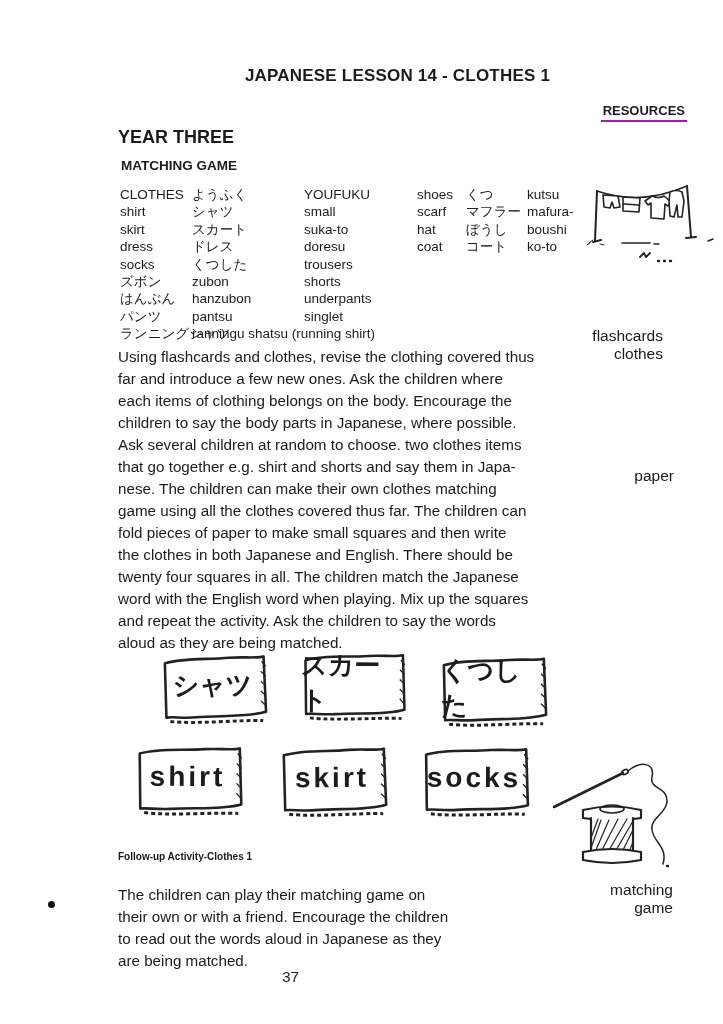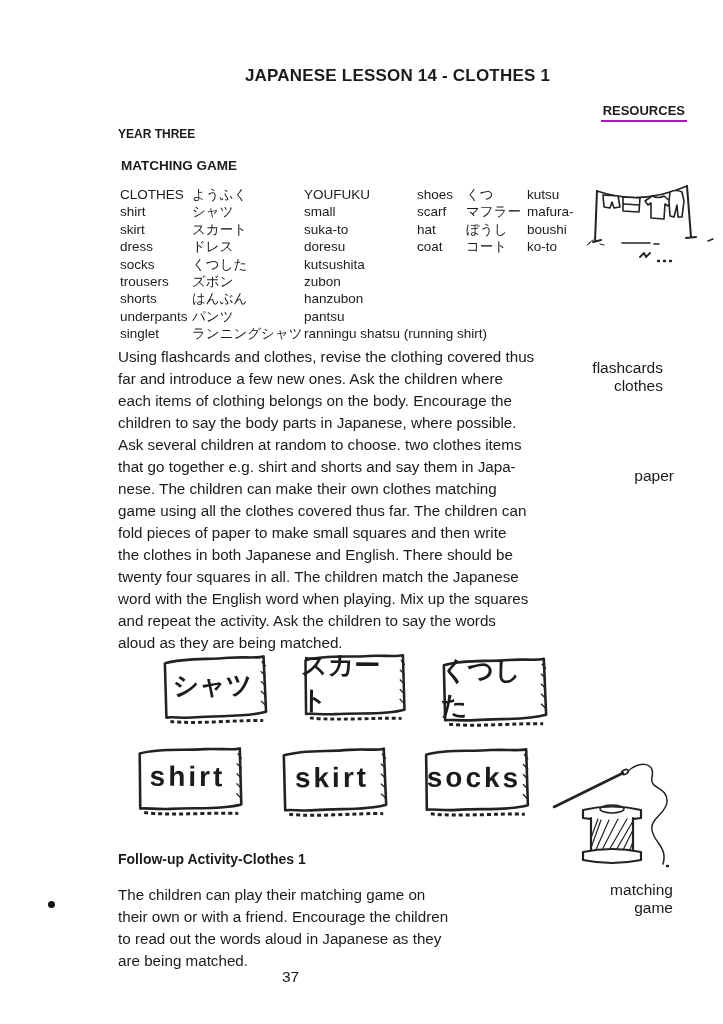--- a/index.html
+++ b/index.html
@@ -11,39 +11,39 @@
   .abs { position:absolute; }
 
   .title {
     top:66px; left:0; width:723px; text-align:center;
     font-size:17px; font-weight:bold; letter-spacing:0.2px;padding-left:36px;
   }
   .resources {
     top:103px; right:36px; font-size:13px; font-weight:bold;
     border-bottom:2px solid #a21caf; padding:0 2px 2px 2px;
   }
-  .year { top:127px; left:118px; font-size:12px; font-weight:bold; }
+  .year { top:127px; left:118px; font-size:18px; font-weight:bold; }
   .section { top:158px; left:121px; font-size:13.5px; font-weight:bold; }
 
   .vocab { font-size:13.5px; line-height:17.4px; display:grid; }
   .vocab span { white-space:nowrap; }
   .vocab-left { top:186px; left:120px; grid-template-columns:72px 112px 200px; }
   .vocab-right { top:186px; left:417px; grid-template-columns:49px 61px 80px; }
   .kana { font-family:"DejaVu Sans", sans-serif; }
 
   .body-text { font-size:15.2px; line-height:22px; white-space:pre-line; }
   .para1 { top:346px; left:118px; width:480px; }
-  .followup-h { top:851px; left:118px; font-size:14px; font-weight:bold; }
+  .followup-h { top:851px; left:118px; font-size:10px; font-weight:bold; }
   .para2 { top:884px; left:118px; width:390px; }
 
   .bullet { top:901px; left:48px; width:7px; height:7px; border-radius:50%; background:#111; }
   .pageno { top:968px; left:0; width:581px; text-align:center; font-size:15.5px; }
 
   .margin-note { font-size:15.5px; line-height:17.5px; text-align:right; white-space:pre-line; }
-  .note1 { top:327px; right:60px;margin-top:32px; }
+  .note1 { top:327px; right:60px; }
   .note2 { top:467px; right:49px; }
   .note3 { top:881px; right:50px; }
 
   .card { position:absolute; }
   .card svg { position:absolute; left:0; top:0; }
   .card .label {
     position:absolute; left:4px; right:8px; top:2px; bottom:10px;
     display:flex; align-items:center; justify-content:center;
   }
   .jp-label { font-family:"DejaVu Sans", sans-serif; font-size:26px; font-weight:600; }
@@ -69,21 +69,20 @@
       <span class="kana">シャツ</span>
       <span>small</span>
     <span>skirt</span>
       <span class="kana">スカート</span>
       <span>suka-to</span>
     <span>dress</span>
       <span class="kana">ドレス</span>
       <span>doresu</span>
     <span>socks</span>
       <span class="kana">くつした</span>
-      <span>kutsushita</span>
     <span>trousers</span>
       <span class="kana">ズボン</span>
       <span>zubon</span>
     <span>shorts</span>
       <span class="kana">はんぶん</span>
       <span>hanzubon</span>
     <span>underpants</span>
       <span class="kana">パンツ</span>
       <span>pantsu</span>
     <span>singlet</span>

